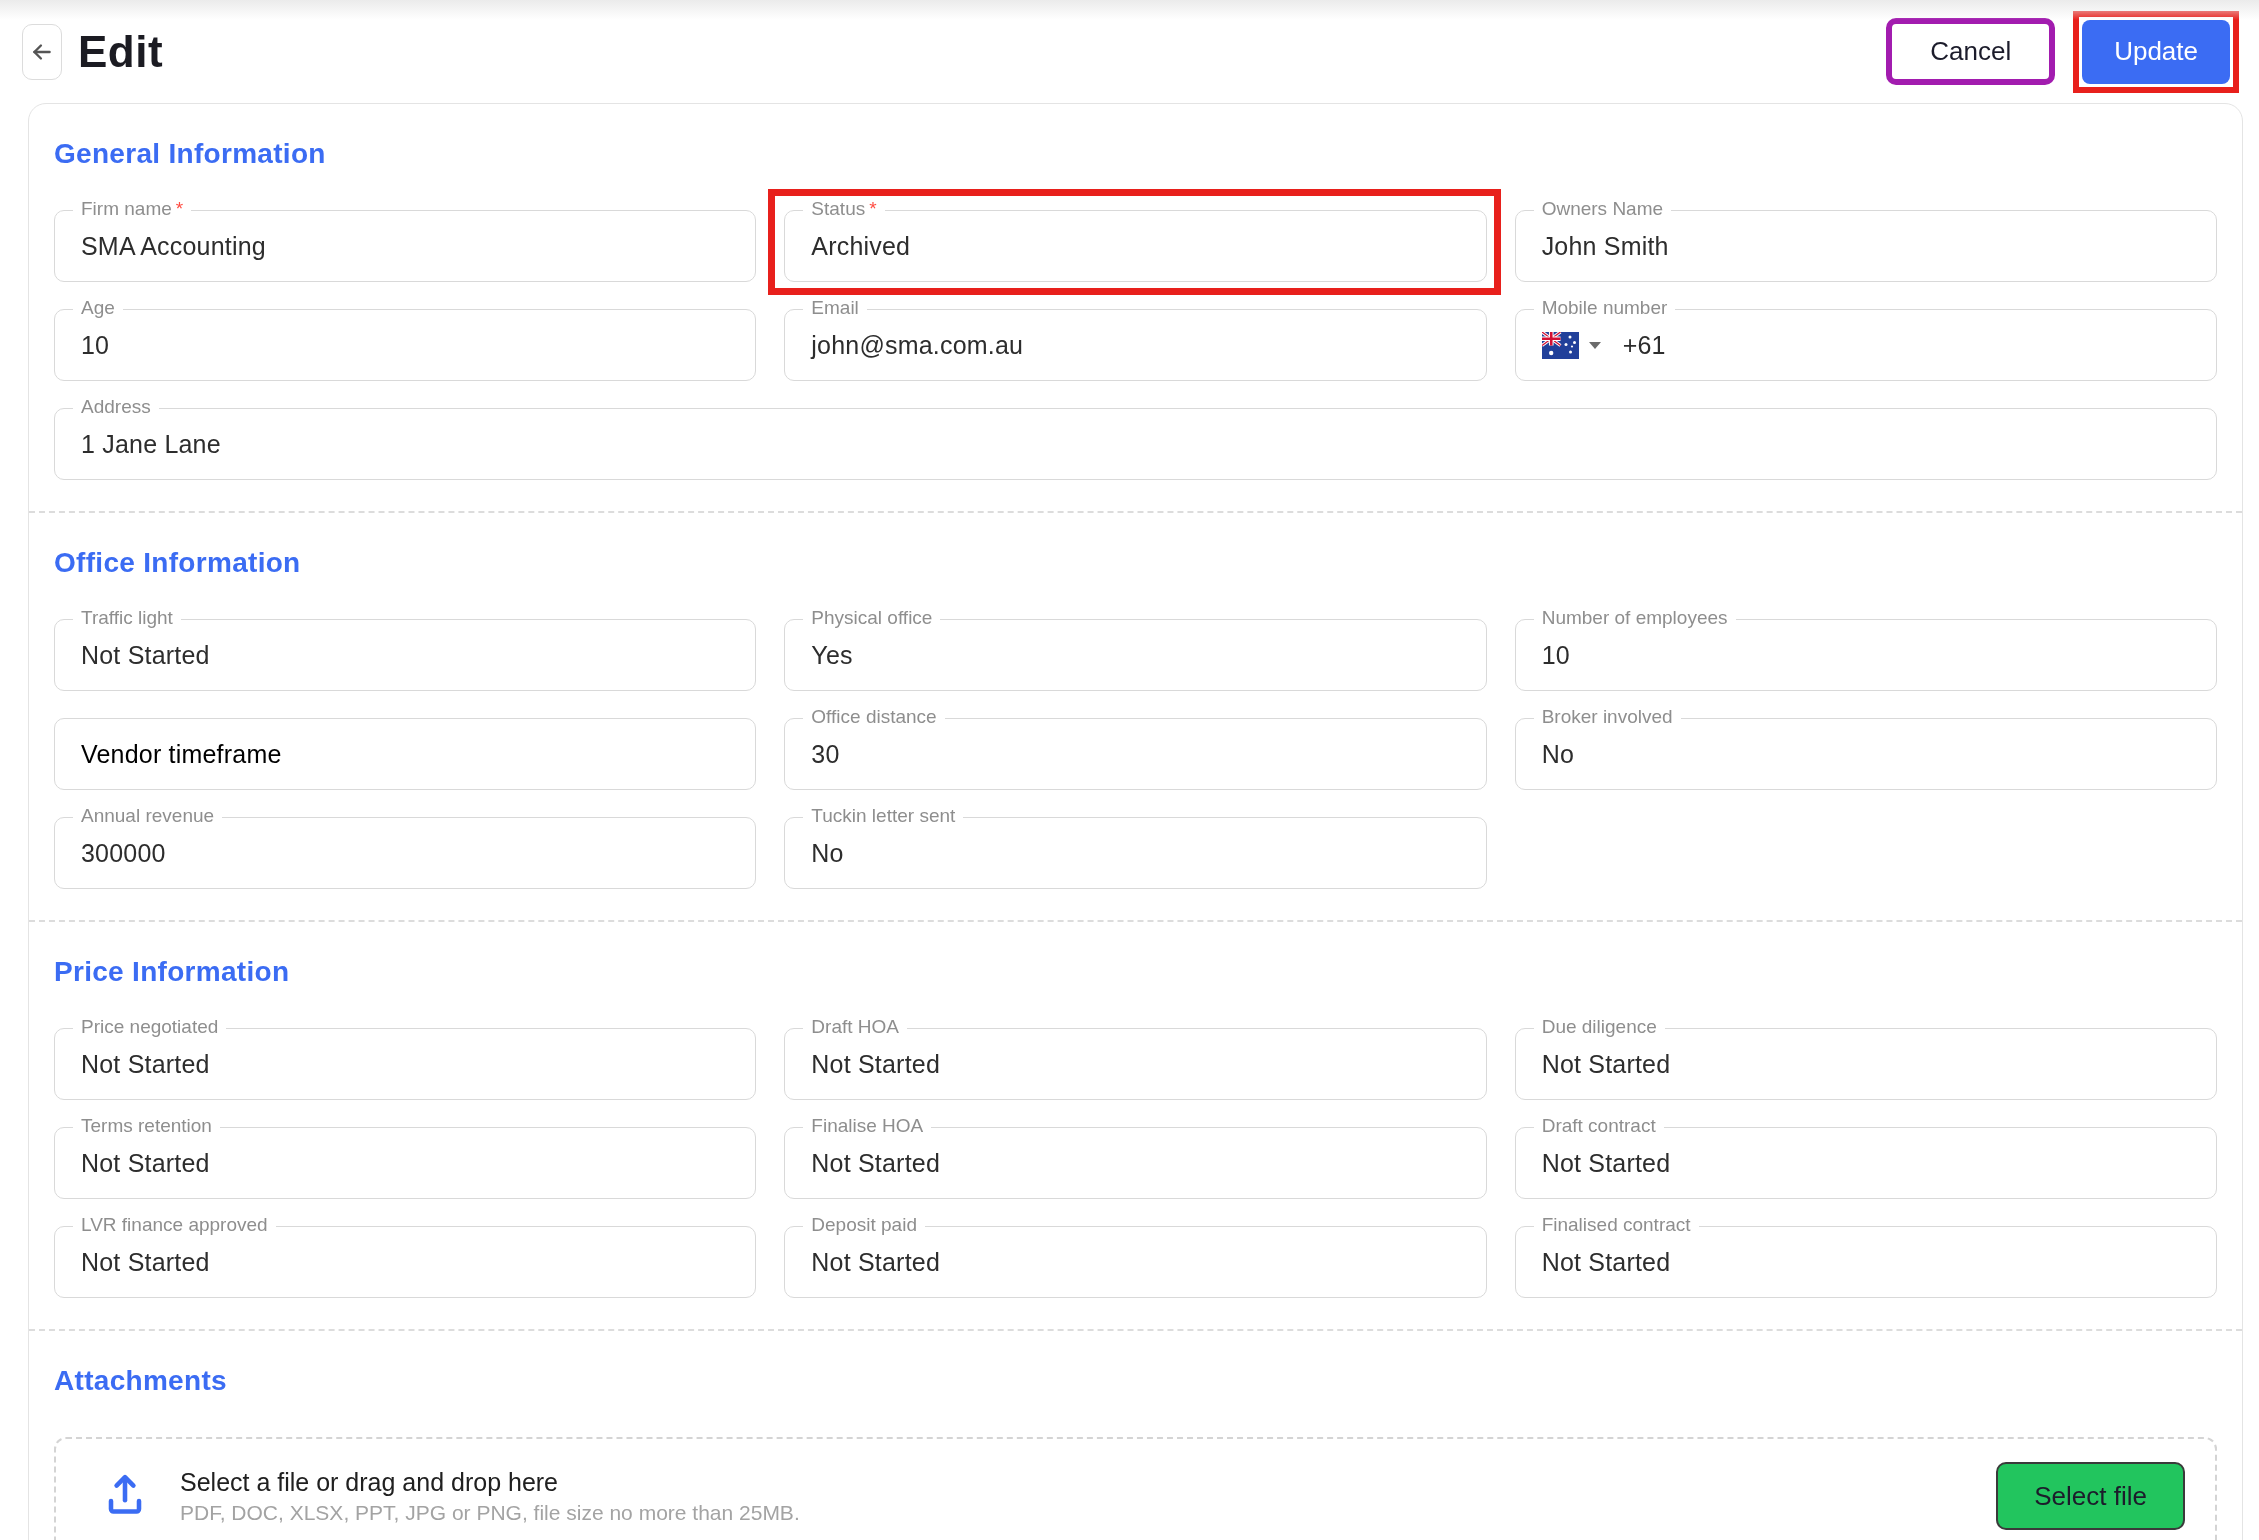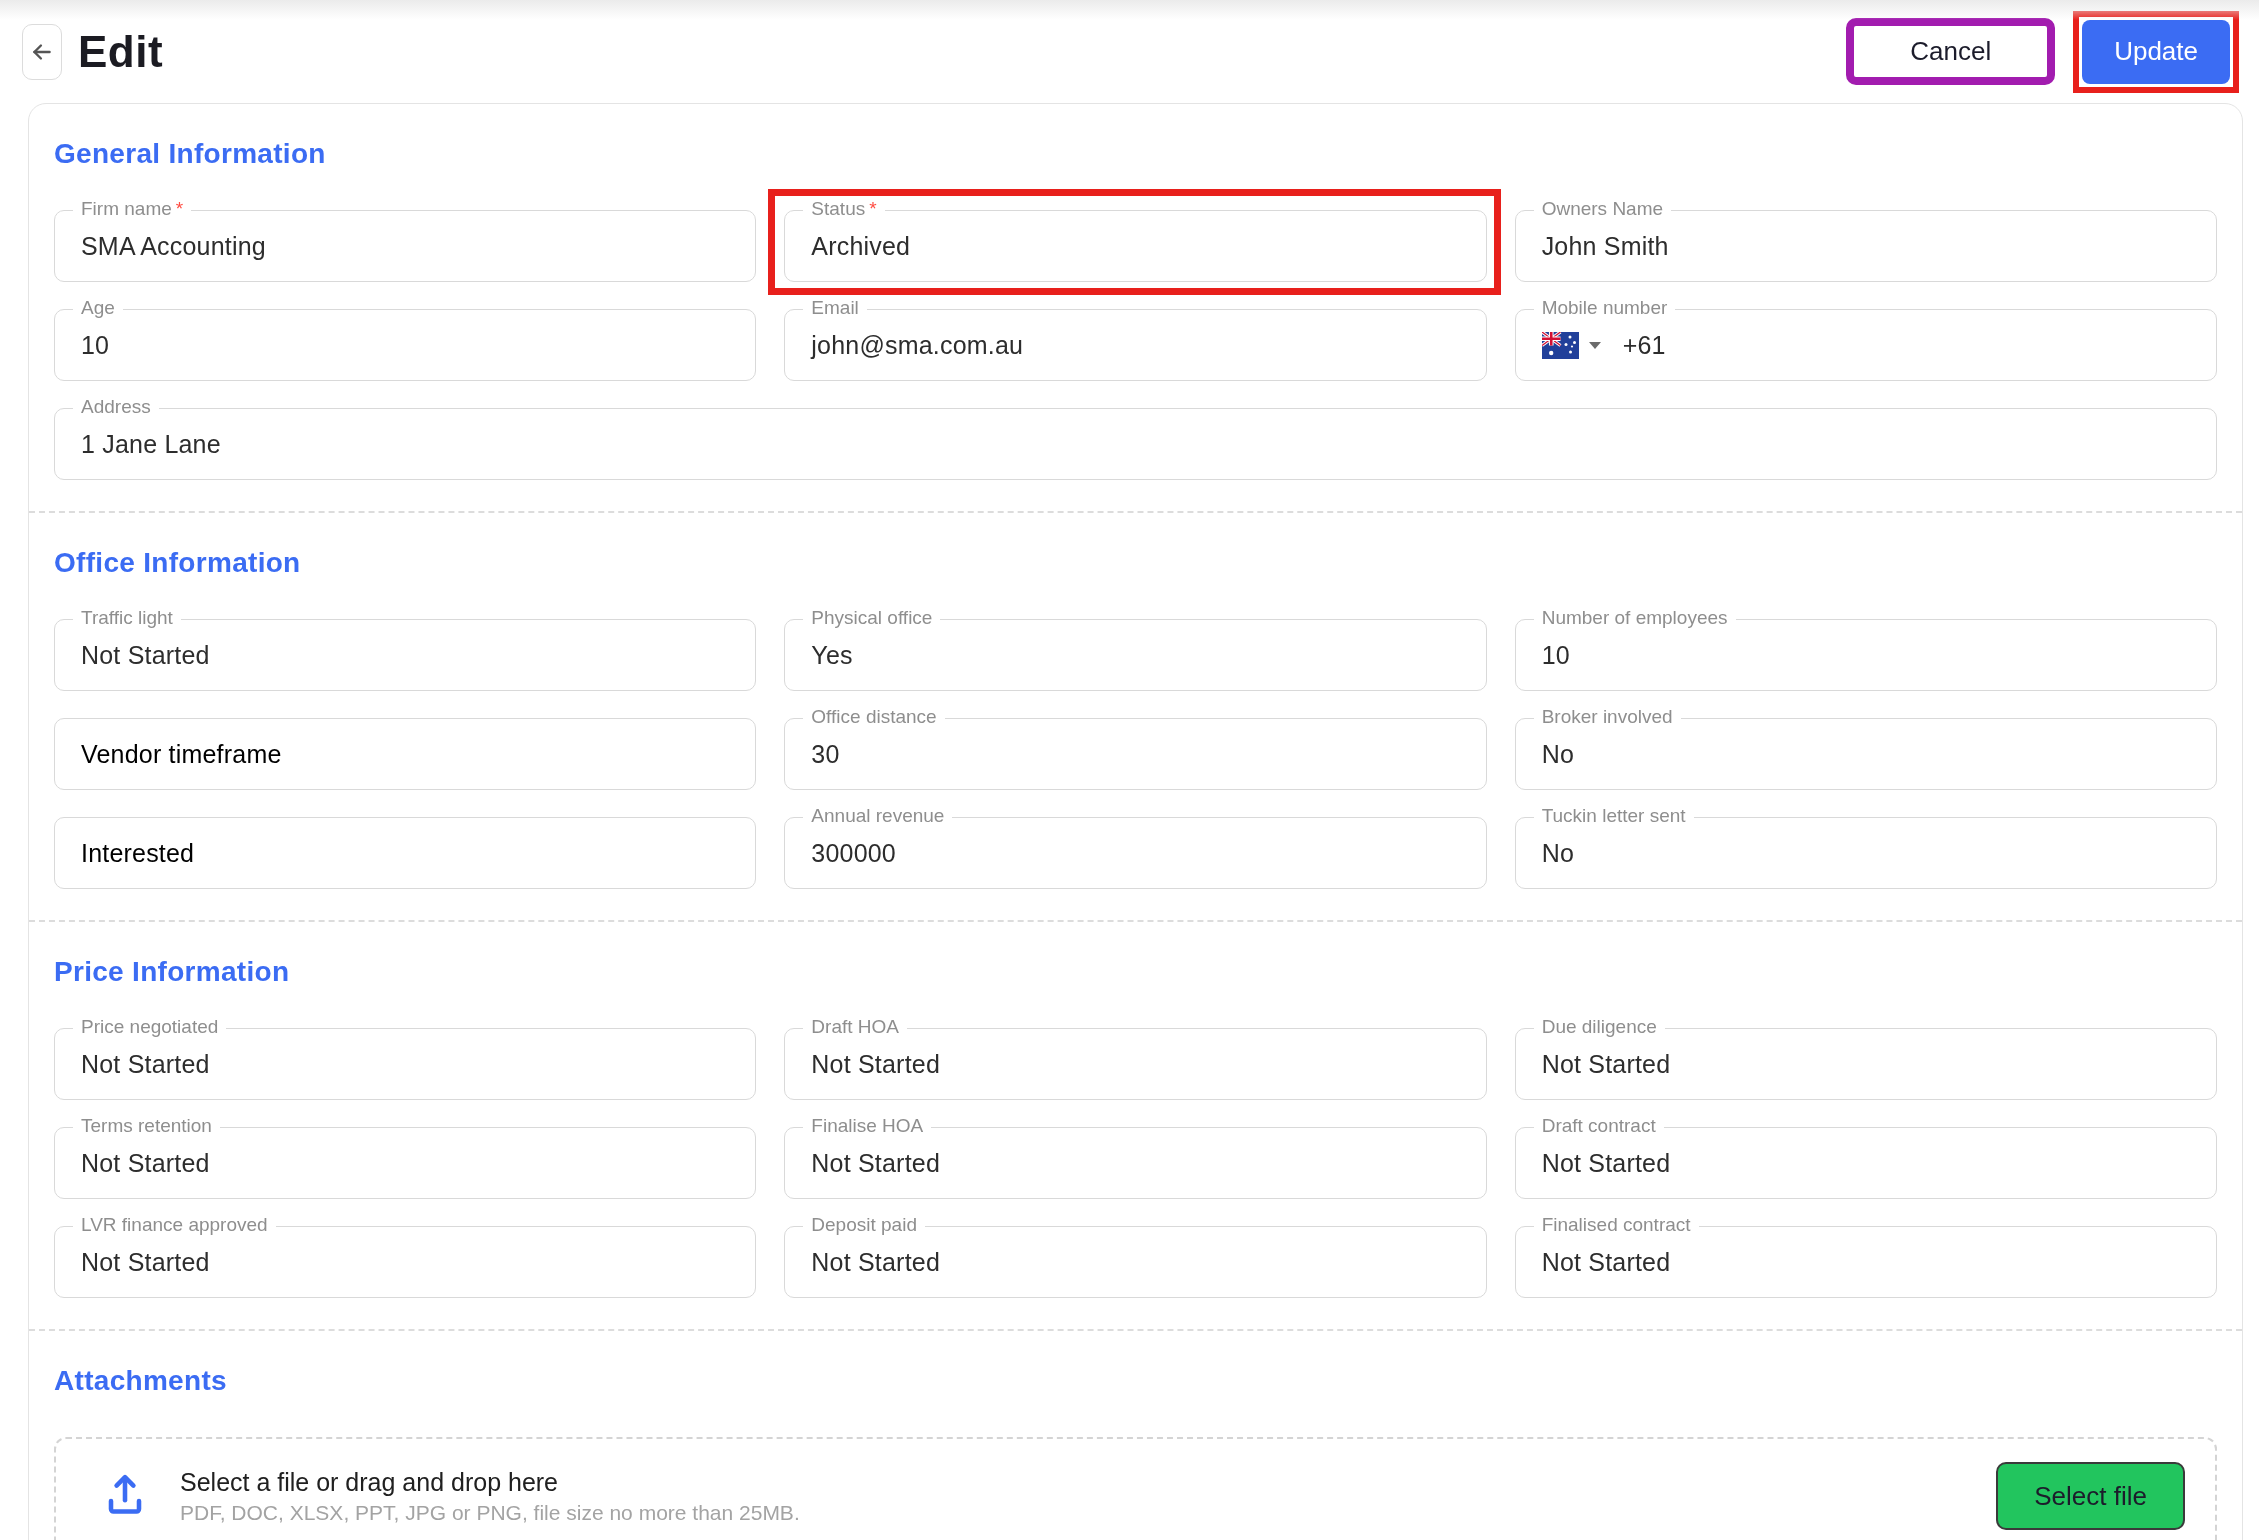--- a/index.html
+++ b/index.html
@@ -21,21 +21,21 @@
   .top-shade{position:absolute;top:0;left:0;right:0;height:20px;
     background:linear-gradient(#ebebeb,rgba(255,255,255,0));pointer-events:none;}
 
   
   .header{height:103px;display:flex;align-items:center;padding:0 20px 0 22px;gap:16px;}
   .back-btn{width:40px;height:56px;border:1px solid #dcdcdc;border-radius:10px;background:#fff;
     display:flex;align-items:center;justify-content:center;cursor:pointer;}
   .page-title{font-size:44px;font-weight:700;color:#1b1b22;letter-spacing:.5px;}
   .header-actions{margin-left:auto;display:flex;align-items:center;gap:18px;}
   .btn{font-family:"Liberation Sans",sans-serif;font-size:26px;cursor:pointer;}
-  .btn.cancel{height:67px;padding:0 56px;background:#fff;border:8px solid #a21caf;
+  .btn.cancel{height:67px;padding:0 38px;background:#fff;border:6px solid #a21caf;
     border-radius:10px;color:#1c1c2b;}
   .red-wrap{border:6px solid var(--annotation);padding:3px;display:inline-flex;}
   .btn.update{height:64px;padding:1px 32px;background:var(--accent);color:#fff;border:none;
     border-radius:8px;}
 
   
   .card{margin:0 16px 0 28px;border:1px solid #e4e4e4;border-radius:18px;
     height:1500px;background:#fff;overflow:hidden;}
   .section{padding:30px 25px 31px;}
   .section + .section{border-top:2px dashed #dcdcdc;}
@@ -169,23 +169,20 @@
       <div class="field">
         <span class="flabel"><span>Office distance</span></span>
         <span class="fvalue">30</span>
       </div>
       <div class="field">
         <span class="flabel"><span>Broker involved</span></span>
         <span class="fvalue">No</span>
       </div>
 
       <div class="field">
-        <span class="fplaceholder">Interested</span>
-      </div>
-      <div class="field">
         <span class="flabel"><span>Annual revenue</span></span>
         <span class="fvalue">300000</span>
       </div>
       <div class="field">
         <span class="flabel"><span>Tuckin letter sent</span></span>
         <span class="fvalue">No</span>
       </div>
     </div>
   </div>
 

